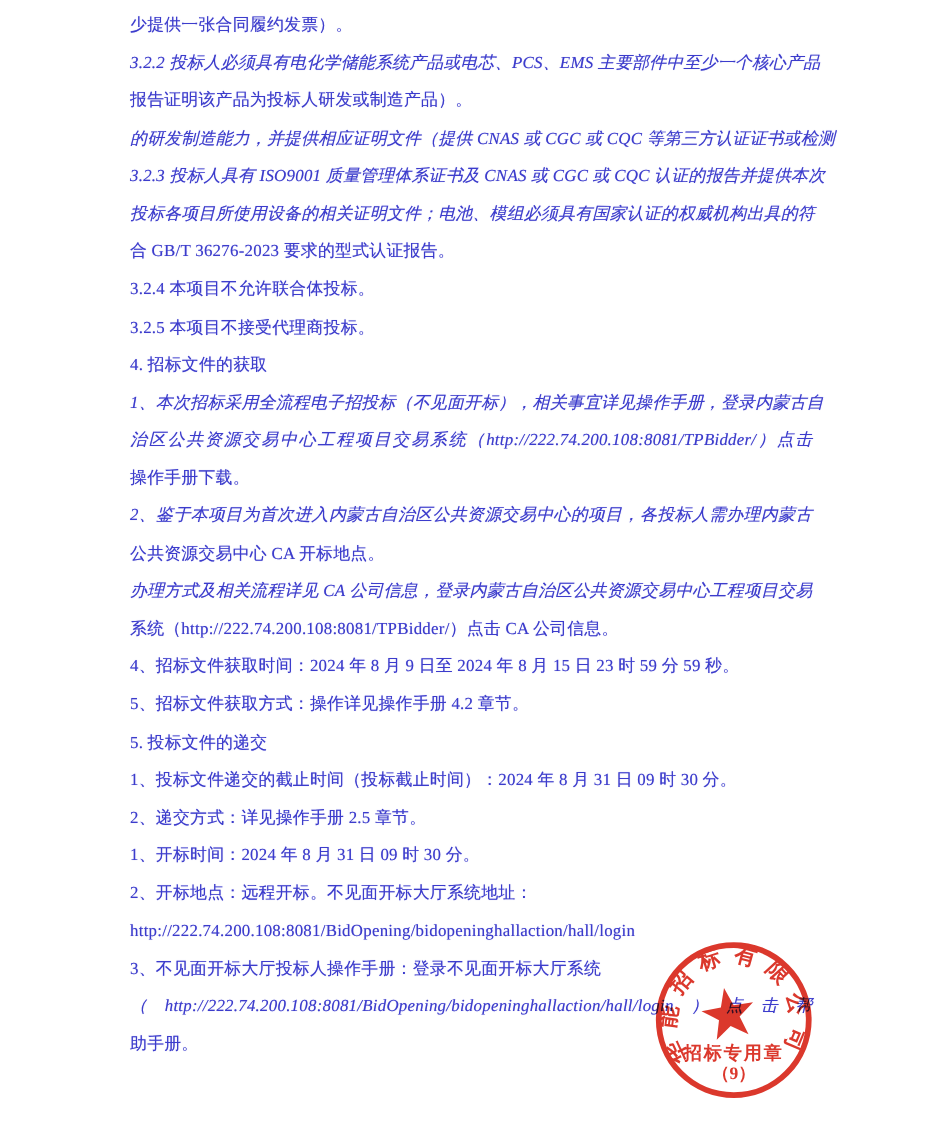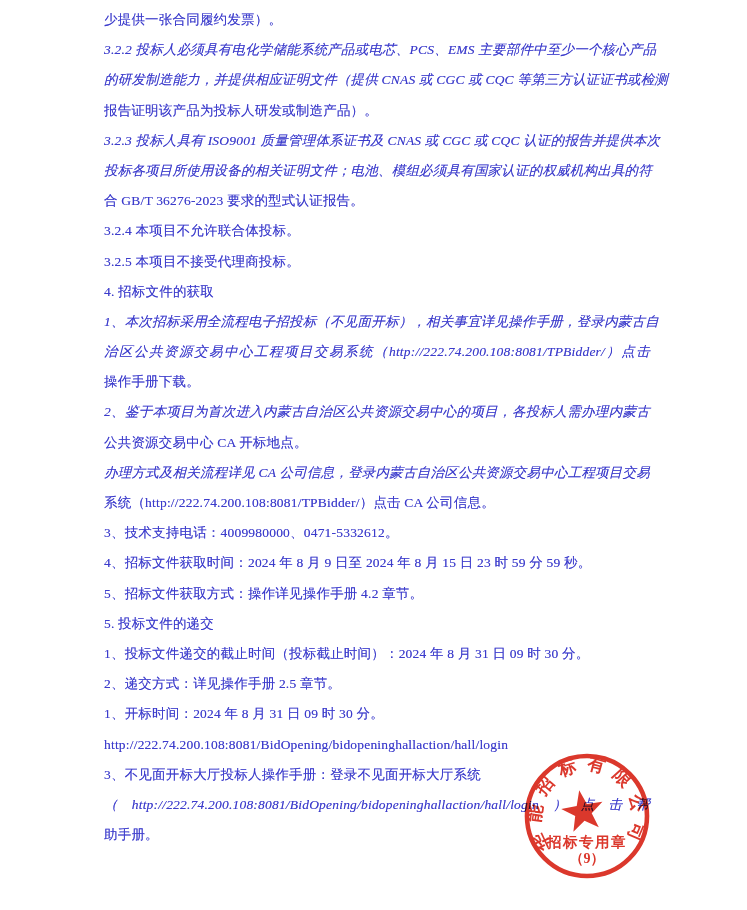--- a/index.html
+++ b/index.html
@@ -54,22 +54,22 @@
 <body>
 
 <div class="page">
 
   <div class="doc">
       <div class="paragraph">
         <div class="text-line">少提供一张合同履约发票）。</div>
       </div>
       <div class="paragraph">
         <div class="text-line justified">3.2.2 投标人必须具有电化学储能系统产品或电芯、PCS、EMS 主要部件中至少一个核心产品</div>
+        <div class="text-line">报告证明该产品为投标人研发或制造产品）。</div>
         <div class="text-line justified">的研发制造能力，并提供相应证明文件（提供 CNAS 或 CGC 或 CQC 等第三方认证证书或检测</div>
-        <div class="text-line">报告证明该产品为投标人研发或制造产品）。</div>
       </div>
       <div class="paragraph">
         <div class="text-line justified">3.2.3 投标人具有 ISO9001 质量管理体系证书及 CNAS 或 CGC 或 CQC 认证的报告并提供本次</div>
         <div class="text-line justified">投标各项目所使用设备的相关证明文件；电池、模组必须具有国家认证的权威机构出具的符</div>
         <div class="text-line">合 GB/T 36276-2023 要求的型式认证报告。</div>
       </div>
       <div class="paragraph">
         <div class="text-line">3.2.4 本项目不允许联合体投标。</div>
       </div>
       <div class="paragraph">
@@ -85,39 +85,39 @@
       </div>
       <div class="paragraph">
         <div class="text-line justified">2、鉴于本项目为首次进入内蒙古自治区公共资源交易中心的项目，各投标人需办理内蒙古</div>
         <div class="text-line">公共资源交易中心 CA 开标地点。</div>
       </div>
       <div class="paragraph">
         <div class="text-line justified">办理方式及相关流程详见 CA 公司信息，登录内蒙古自治区公共资源交易中心工程项目交易</div>
         <div class="text-line">系统（http://222.74.200.108:8081/TPBidder/）点击 CA 公司信息。</div>
       </div>
       <div class="paragraph">
-        <div class="text-line">3、技术支持电话：4009980000、0471-5332612。</div>
-      </div>
-      <div class="paragraph">
         <div class="text-line">4、招标文件获取时间：2024 年 8 月 9 日至 2024 年 8 月 15 日 23 时 59 分 59 秒。</div>
       </div>
       <div class="paragraph">
         <div class="text-line">5、招标文件获取方式：操作详见操作手册 4.2 章节。</div>
       </div>
       <div class="paragraph">
         <div class="text-line">5. 投标文件的递交</div>
       </div>
       <div class="paragraph">
         <div class="text-line">1、投标文件递交的截止时间（投标截止时间）：2024 年 8 月 31 日 09 时 30 分。</div>
       </div>
       <div class="paragraph">
         <div class="text-line">2、递交方式：详见操作手册 2.5 章节。</div>
       </div>
       <div class="paragraph">
         <div class="text-line">1、开标时间：2024 年 8 月 31 日 09 时 30 分。</div>
+      </div>
+      <div class="paragraph">
+        <div class="text-line">2、开标地点：远程开标。不见面开标大厅系统地址：</div>
       </div>
       <div class="paragraph">
         <div class="text-line">http://222.74.200.108:8081/BidOpening/bidopeninghallaction/hall/login</div>
       </div>
       <div class="paragraph">
         <div class="text-line">3、不见面开标大厅投标人操作手册：登录不见面开标大厅系统</div>
       </div>
       <div class="paragraph">
         <div class="text-line justified">（http://222.74.200.108:8081/BidOpening/bidopeninghallaction/hall/login）点击帮</div>
         <div class="text-line">助手册。</div>

